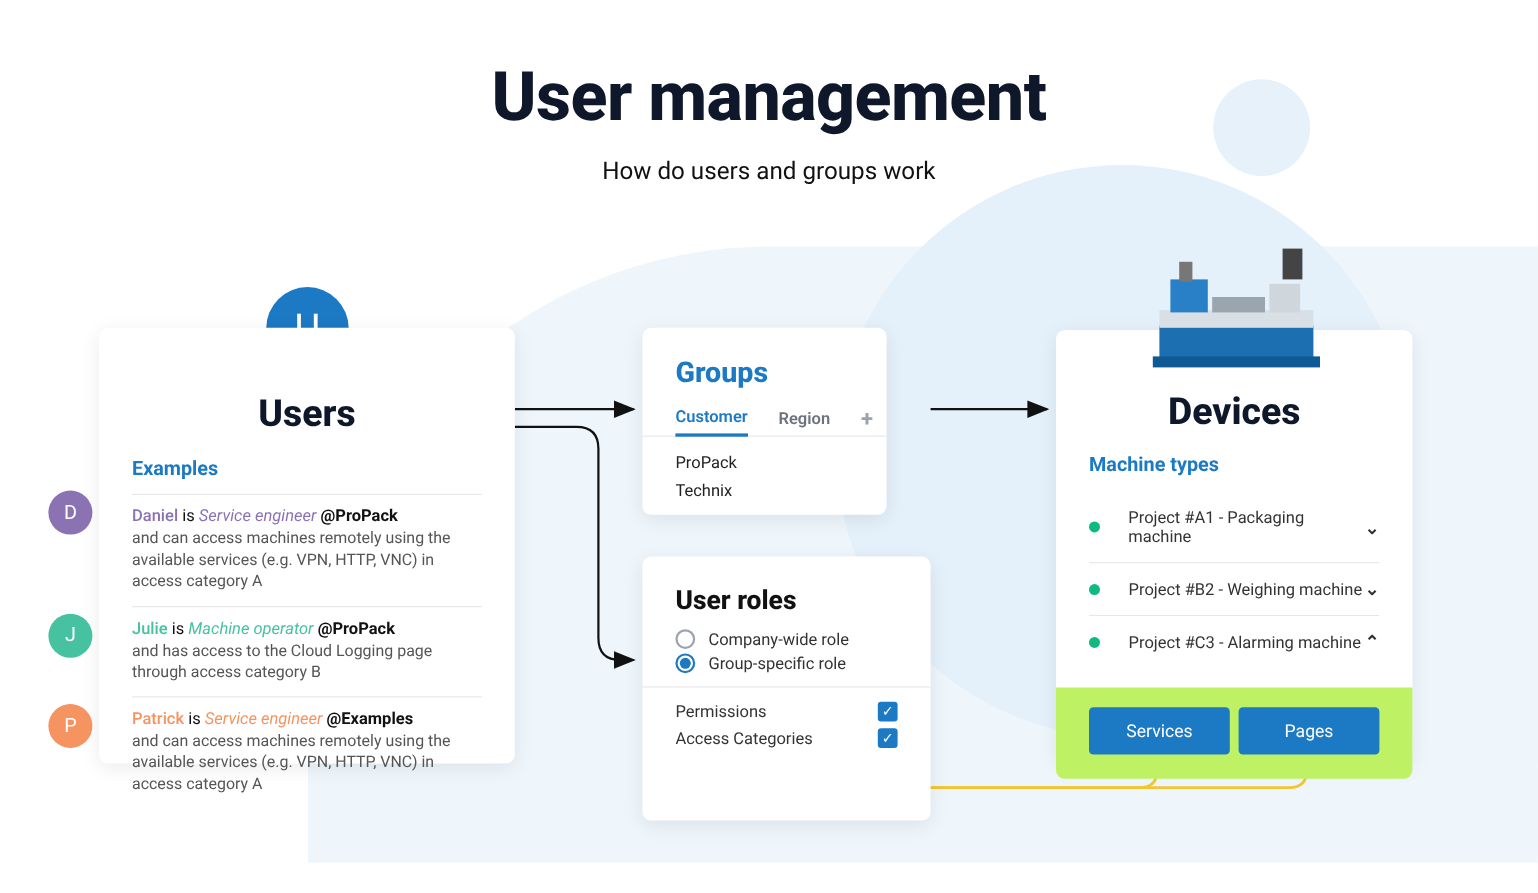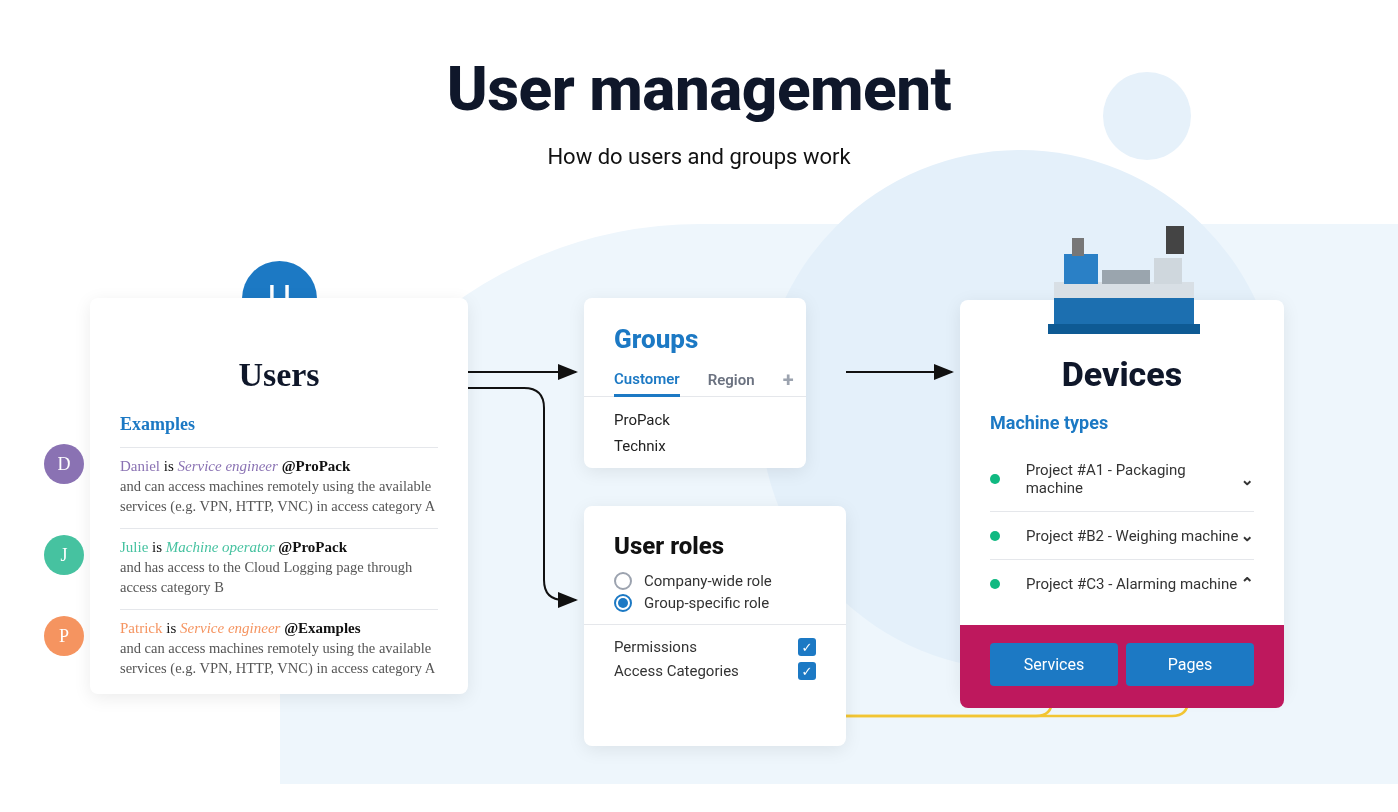--- a/index.html
+++ b/index.html
@@ -53,21 +53,21 @@
 .card {
   position: absolute;
   background: #fff;
   border-radius: 8px;
   box-shadow: 0 4px 18px rgba(0,0,0,0.08);
   padding: 26px 30px;
 }
 
 .users-card {
   top: 298px; left: 90px;
-  width: 378px; height: 396px; font-family: Liberation Serif, serif;
+  width: 378px; height: 396px;
 }
 .users-avatar-u {
   position: absolute;
   top: 261px; left: 242px;
   width: 75px; height: 75px;
   border-radius: 50%;
   background: #1c79c4;
   color: #fff;
   display: flex; align-items: center; justify-content: center;
   font-size: 36px;
@@ -236,21 +236,21 @@
 }
 .device-row .left { display: flex; align-items: center; gap: 26px; }
 .status-dot {
   width: 10px; height: 10px;
   border-radius: 50%;
   background: #10b981;
 }
 .chev { font-size: 16px; font-weight: 700; }
 .device-footer {
   margin: 18px -30px 0 -30px;
-  background: #be185d;
+  background: #bef264;
   padding: 18px 30px 22px 30px;
   display: flex;
   gap: 8px;
   border-radius: 0 0 8px 8px;
 }
 .footer-btn {
   flex: 1;
   background: #1c79c4;
   color: #fff;
   text-align: center;

